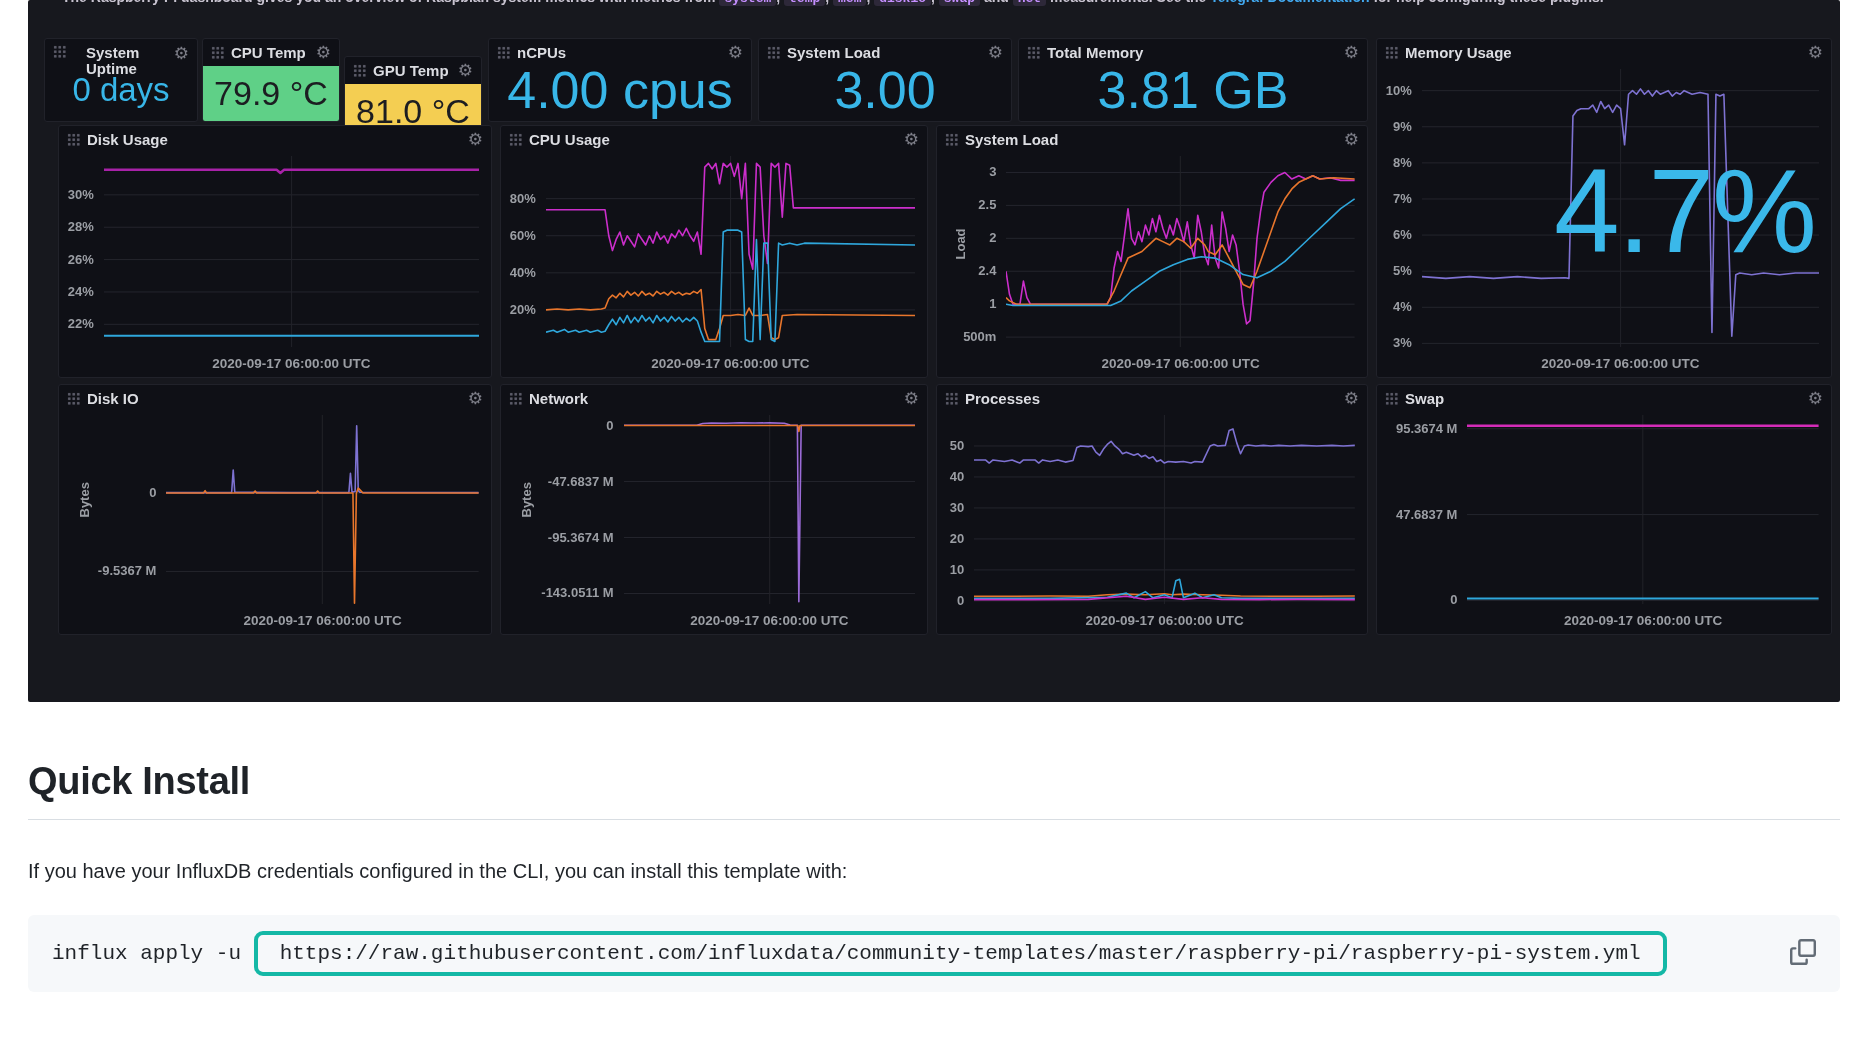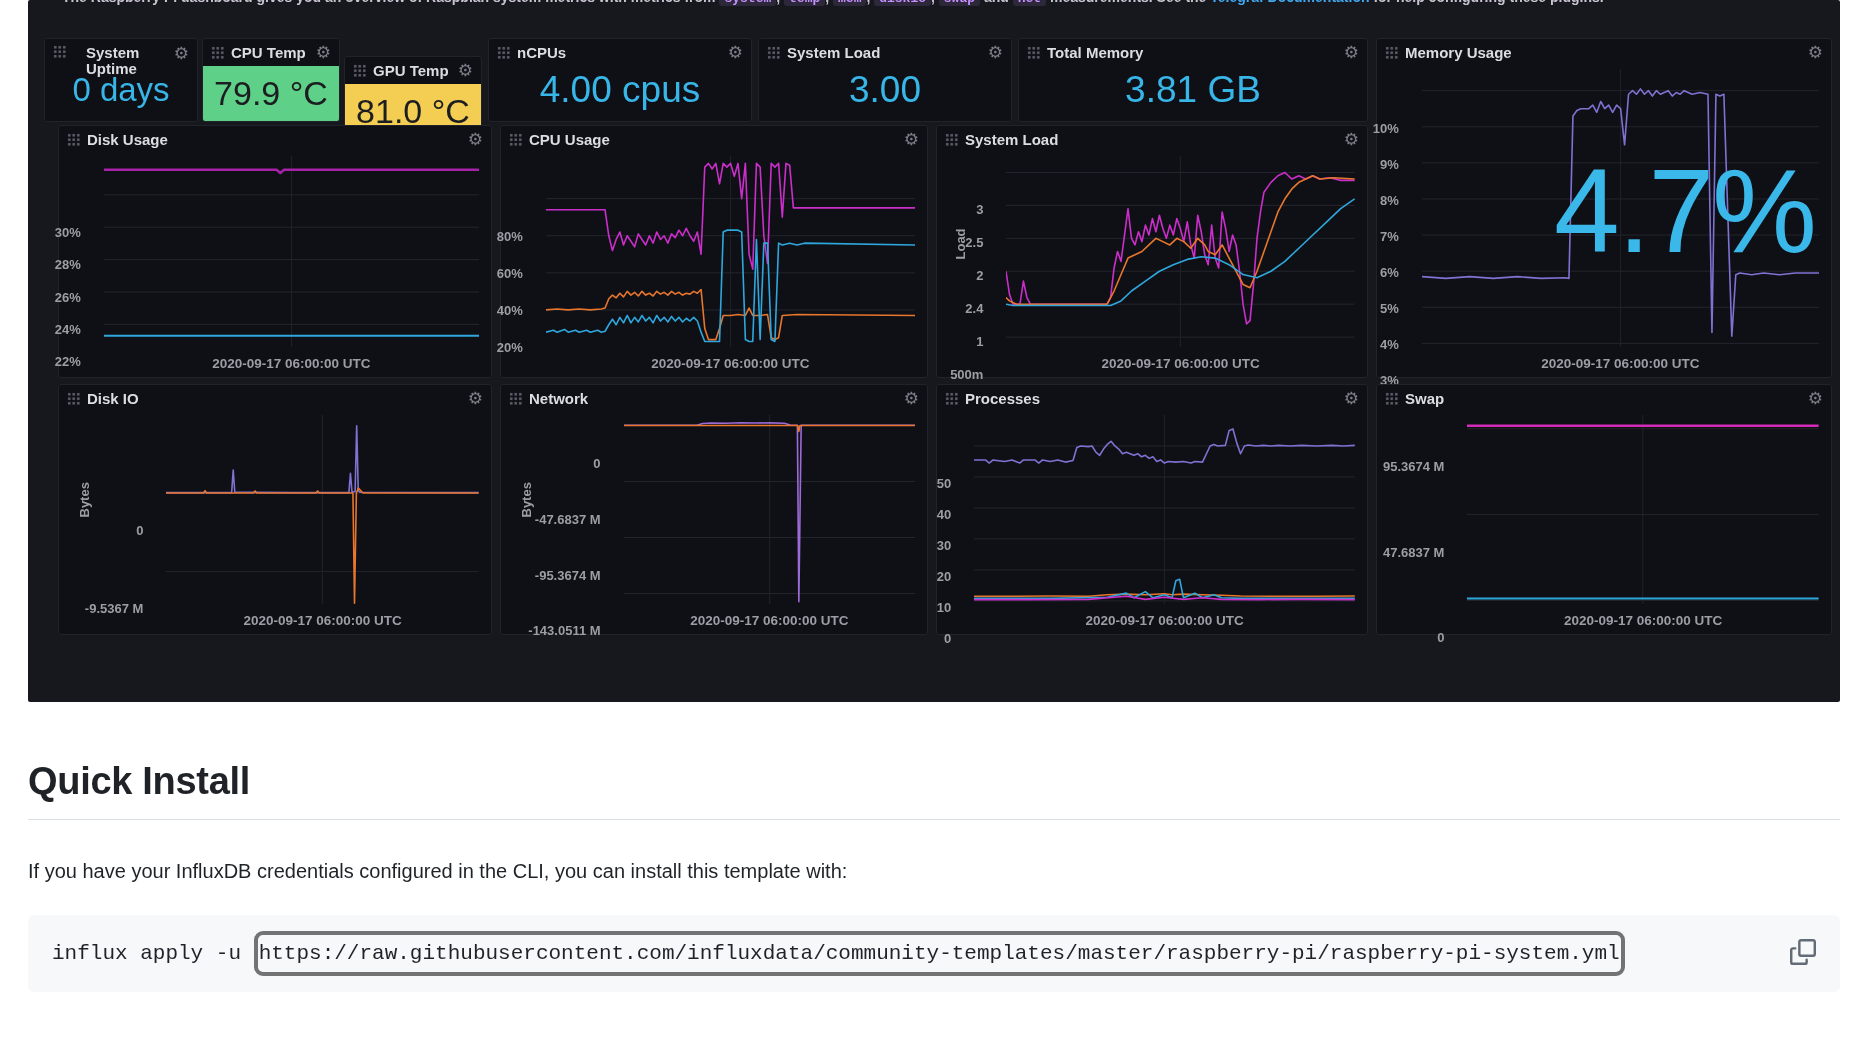--- a/index.html
+++ b/index.html
@@ -26,49 +26,49 @@
   .ptitle { font-size:15px; font-weight:700; color:#dcdde2; white-space:nowrap; }
   .ptitle.wrap { white-space:normal; line-height:1.05; }
   .gear { margin-left:auto; color:#7c7d87; font-size:17px; line-height:1; }
   .hdr-tall { height:44px; align-items:flex-start; padding-top:6px; }
 
   .stat-value { position:absolute; top:26px; left:0; right:0; bottom:6px; display:flex;
     align-items:center; justify-content:center; color:#38b6e8; font-weight:500; }
   .stat-box { position:absolute; top:27px; left:0; right:0; bottom:0; display:flex;
     align-items:center; justify-content:center; color:#1c1d21; font-weight:500;
     border-radius:0 0 2px 2px; }
-  .fs42{font-size:33px;} .fs48{font-size:37px;} .fs34{font-size:34px;}
+  .fs42{font-size:33px;} .fs48{font-size:52px;} .fs34{font-size:34px;}
 
   .chart { position:absolute; top:30px; left:8px; right:12px; bottom:30px; display:flex; }
   .ylabel { flex:none; width:17px; position:relative; }
   .ylabel span { position:absolute; top:50%; left:0;
     transform:rotate(-90deg) translateX(50%); transform-origin:center;
     font-size:13px; font-weight:700; color:#9b9ea4; white-space:nowrap; display:block; }
   .gutter { flex:none; position:relative; }
-  .tick { position:absolute; right:23px; font-size:13px; font-weight:600; color:#9b9ea4;
-    white-space:nowrap;margin-top:38px; }
+  .tick { position:absolute; right:10px; font-size:13px; font-weight:600; color:#9b9ea4;
+    white-space:nowrap; }
   .plotwrap { flex:1; position:relative; }
   .plotwrap svg { position:absolute; inset:0; width:100%; height:100%; }
   .xlabel { position:absolute; left:0; right:0; bottom:-24px; text-align:center;
     font-size:13.5px; font-weight:700; color:#9b9ea4; }
   .big-overlay { position:absolute; right:16px; top:104px; font-size:118px; font-weight:500;
     color:#3ab8ea; z-index:4; letter-spacing:-2px; }
 
   
   .content { position:absolute; left:28px; right:24px; top:702px; padding-top:58px;
     color:#1f2328; }
   .content h2 { font-size:38px; font-weight:600; padding-bottom:16px;
     border-bottom:1px solid #d9dee3; letter-spacing:-0.3px; }
   .content p { margin-top:40px; font-size:20px; }
   .code-block { position:relative; margin-top:32px; background:#f6f8fa; border-radius:6px;
     padding:27px 70px 27px 24px; }
   .code-block code { font-family:"Liberation Mono", monospace; font-size:21px;
     color:#1f2328; white-space:pre; }
-  .red-box { display:inline-block; border:4px solid #737373; border-radius:9px;
-    padding:7px 1px; margin:-11px 0; }
+  .red-box { display:inline-block; border:4px solid #14b8a6; border-radius:9px;
+    padding:7px 22px; margin:-11px 0; }
   .copy-btn { position:absolute; right:22px; top:50%; transform:translateY(-50%);
     background:none; border:none; cursor:pointer; width:30px; height:30px; padding:0; }
   .copy-btn svg { width:26px; height:26px; fill:#636c76; }
 </style>
 </head>
 <body>
 
 <div class="page">
 
   <div class="dashboard">

